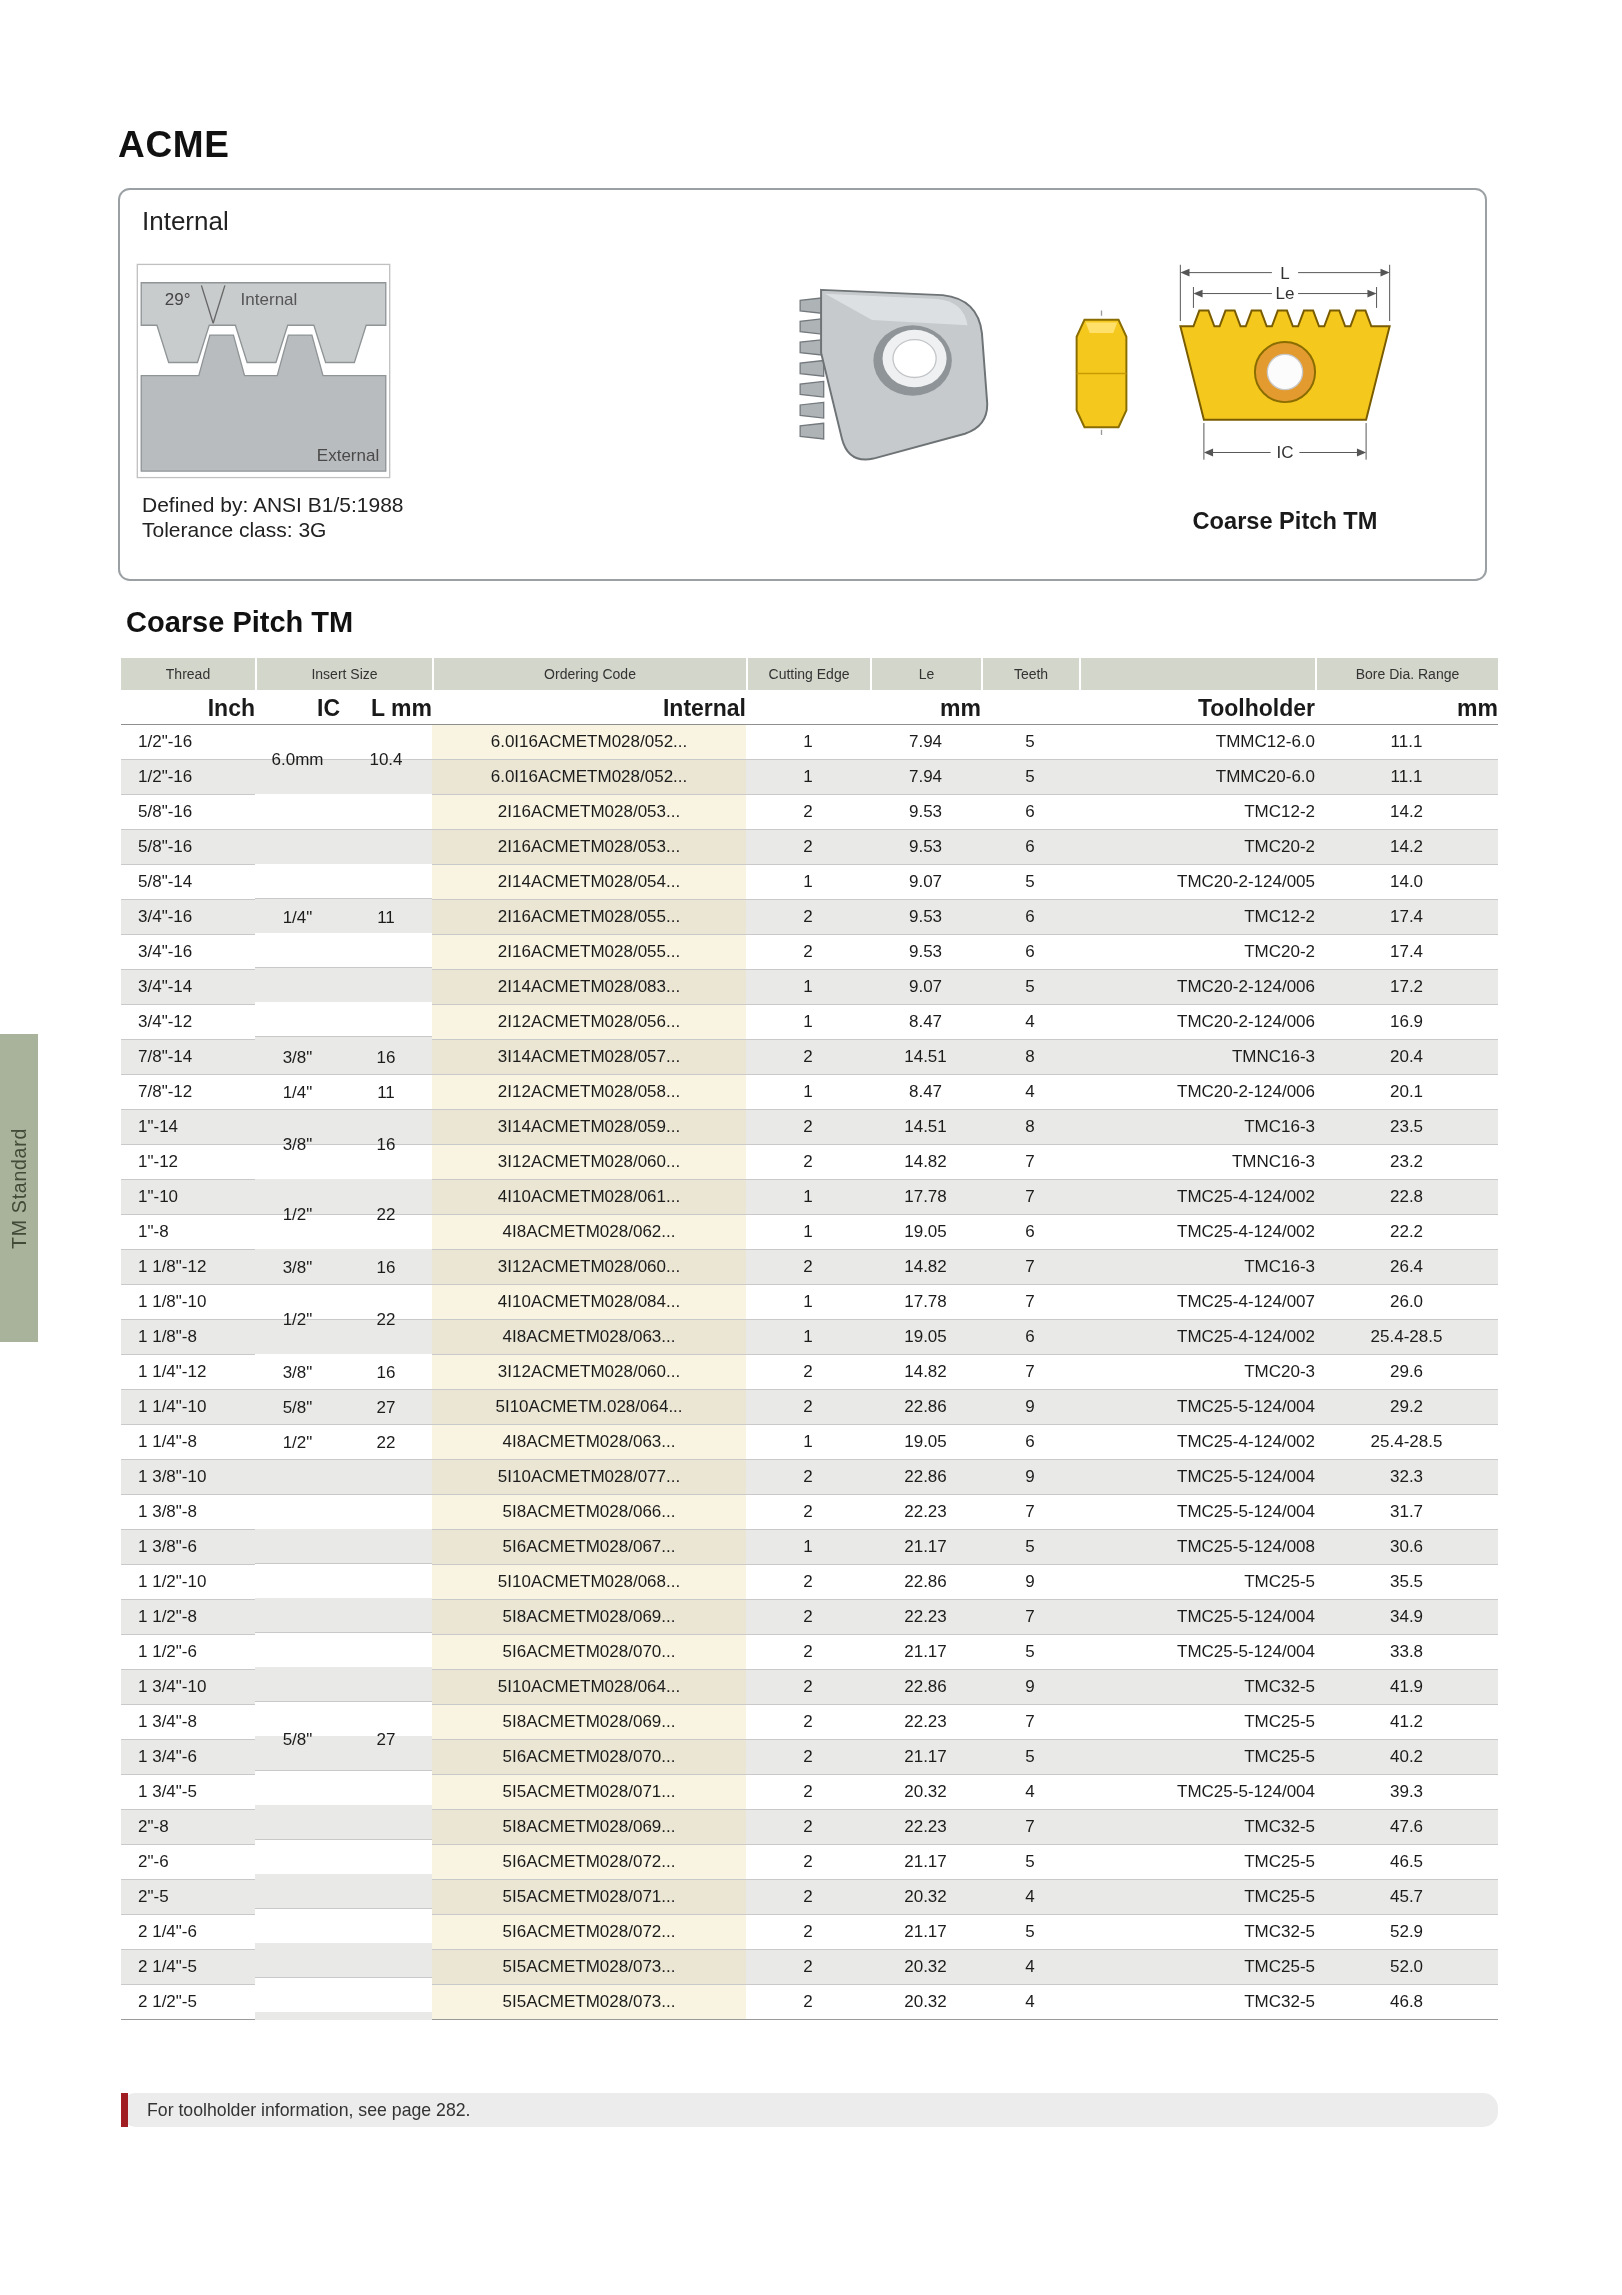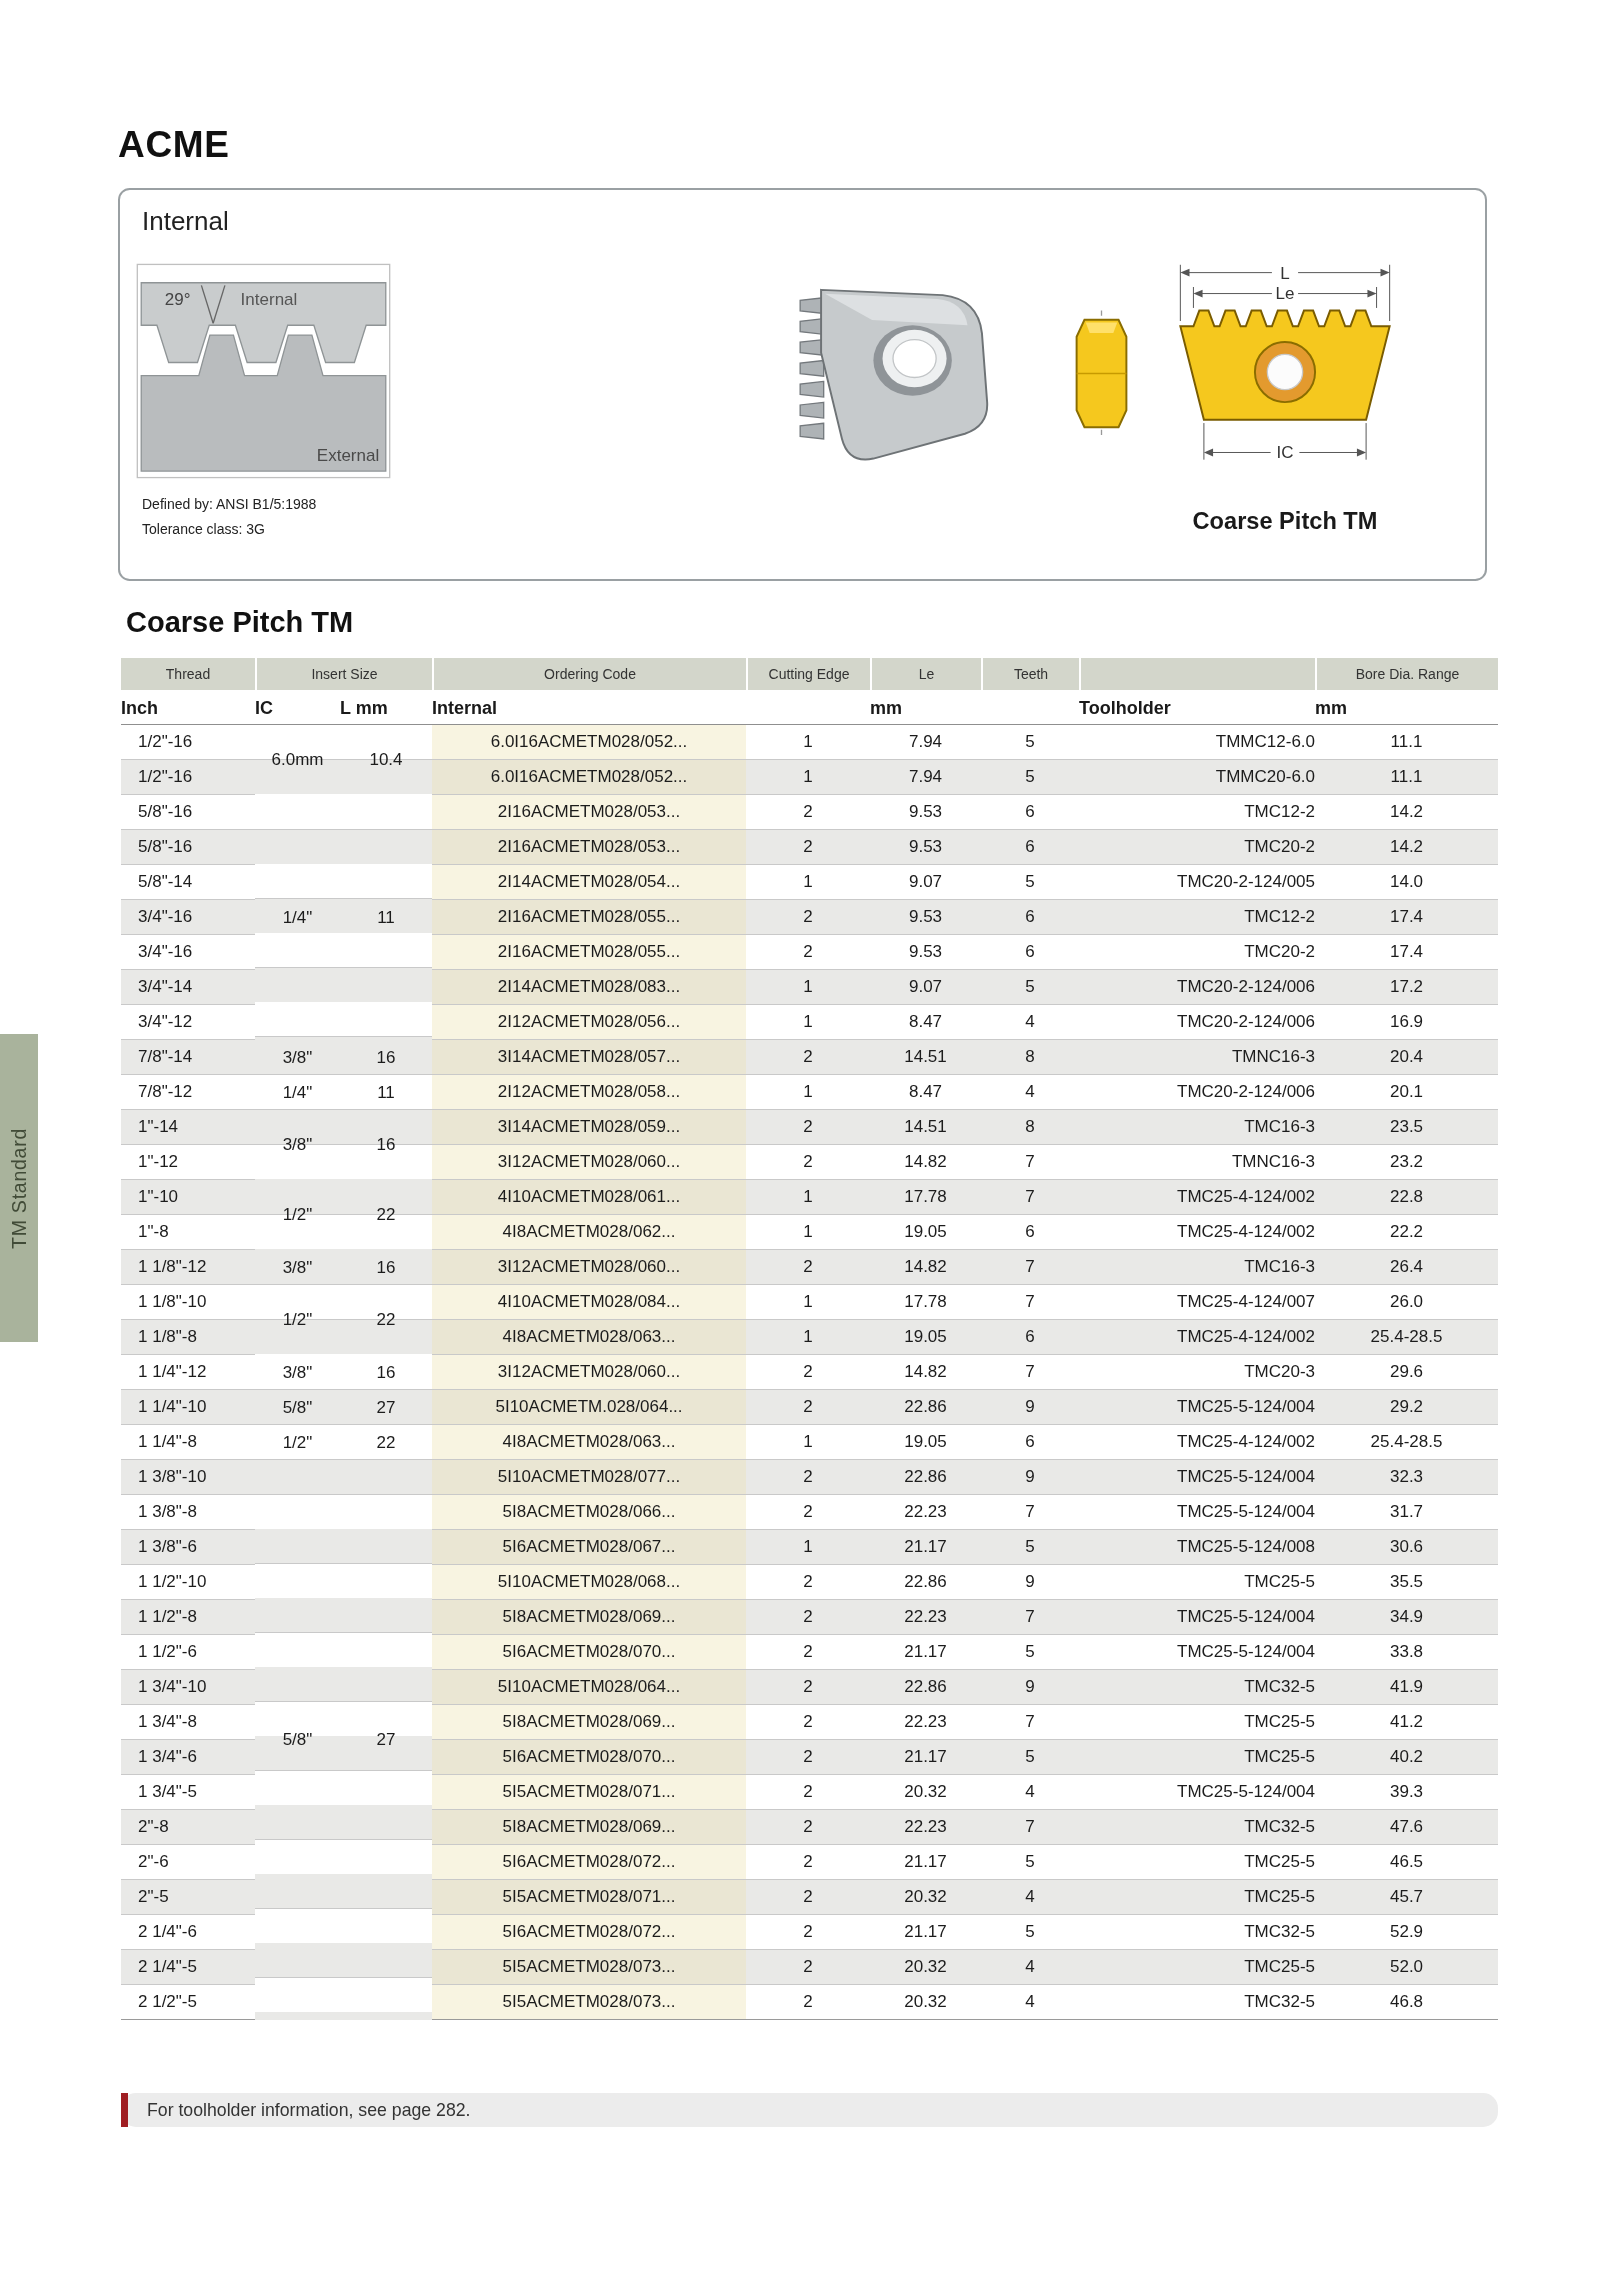--- a/index.html
+++ b/index.html
@@ -6,42 +6,42 @@
   html,body { background:#ffffff; }
   body { font-family:"Liberation Sans", sans-serif; color:#1c1c1c; }
   .page { position:relative; width:1623px; height:2295px; background:#fff; overflow:hidden; }
 
   .title { position:absolute; left:118px; top:124px; font-size:37px; font-weight:bold; letter-spacing:0.7px; color:#111; }
 
   .info-box { position:absolute; left:118px; top:188px; width:1369px; height:393px;
               border:2px solid #9aa0a3; border-radius:11.8px; background:#fff; }
   .info-heading { position:absolute; left:22px; top:15.7px; font-size:26px; color:#222; }
   .profile-svg { position:absolute; left:16.4px; top:73px; }
-  .defined { position:absolute; left:22px; top:302px; font-size:14px; color:#222; line-height:25px; }
+  .defined { position:absolute; left:22px; top:302px; font-size:21px; color:#222; line-height:25px; }
   .insert-photo { position:absolute; left:654px; top:84px; }
   .side-insert { position:absolute; left:942px; top:118px; }
   .front-insert { position:absolute; left:1034px; top:63px; }
   .insert-caption { position:absolute; left:1034px; top:318px; width:262px; text-align:center;
                     font-size:23.6px; font-weight:bold; color:#1a1a1a; }
 
   .sidebar-tab { position:absolute; left:0; top:1034px; width:38px; height:308px; background:#a9b39c;
                  display:flex; align-items:center; justify-content:center; }
   .sidebar-tab span { writing-mode:vertical-rl; transform:rotate(180deg); font-size:19.6px;
                       color:#414b37; letter-spacing:0.7px; }
 
   .section-title { position:absolute; left:126px; top:606px; font-size:29px; font-weight:bold; color:#111; }
 
   table.catalog { position:absolute; left:121px; top:658px; width:1377px;
                   border-collapse:separate; border-spacing:0; table-layout:fixed;
                   font-size:17px; color:#1c1c1c; }
   .h1 th { background:#d3d6cb; height:34px; font-size:14px; font-weight:normal; color:#333;
            border-bottom:2px solid #fff; border-left:2px solid #fff; text-align:center; }
   .h1 th:first-child { border-left:none; }
-  .h2 th { background:#fff; height:33px; font-size:18px; font-weight:bold; color:#1a1a1a;
-           border-bottom:1.3px solid #8f8f8f; text-align:left; }
+  .h2 th { background:#fff; height:33px; font-size:23px; font-weight:bold; color:#1a1a1a;
+           border-bottom:1.3px solid #8f8f8f; text-align:right; }
   tbody td { height:35px; border-bottom:0.7px solid #c9c9c9; text-align:center; vertical-align:middle; }
   tbody tr.odd  td { background:#ffffff; }
   tbody tr.even td { background:#e9e9e7; }
   tbody tr.odd  td.c-code { background:#f8f4e1; }
   tbody tr.even td.c-code { background:#eae6d3; }
   td.c-thread { text-align:left; padding-left:17px; }
   td.c-th     { text-align:right; padding-left:19.6px; }
   td.merge { border-bottom:none; }
   td.merge.m-white { background:repeating-linear-gradient(to bottom,
       #ffffff 0 34px, #c9c9c9 34px 35px, #e9e9e7 35px 69px, #c9c9c9 69px 69px) !important; }

